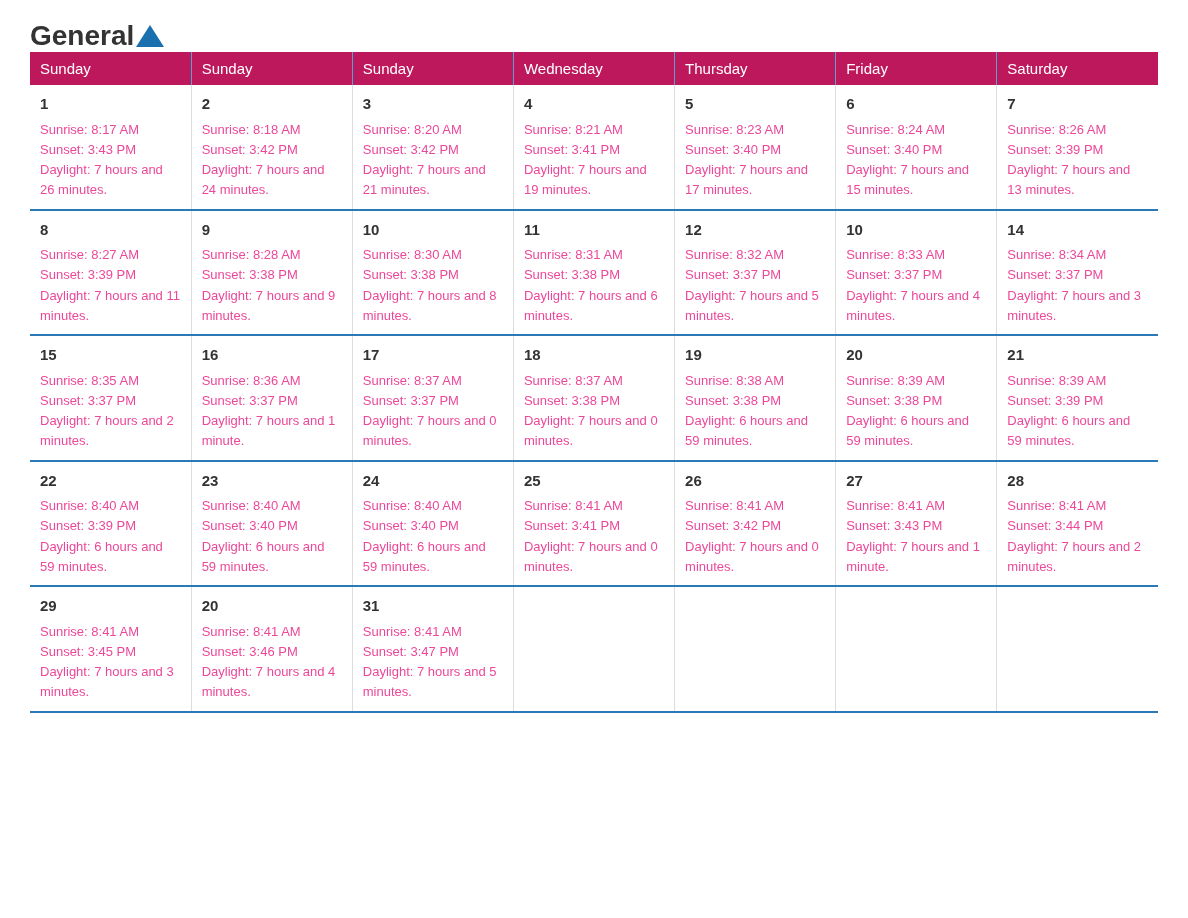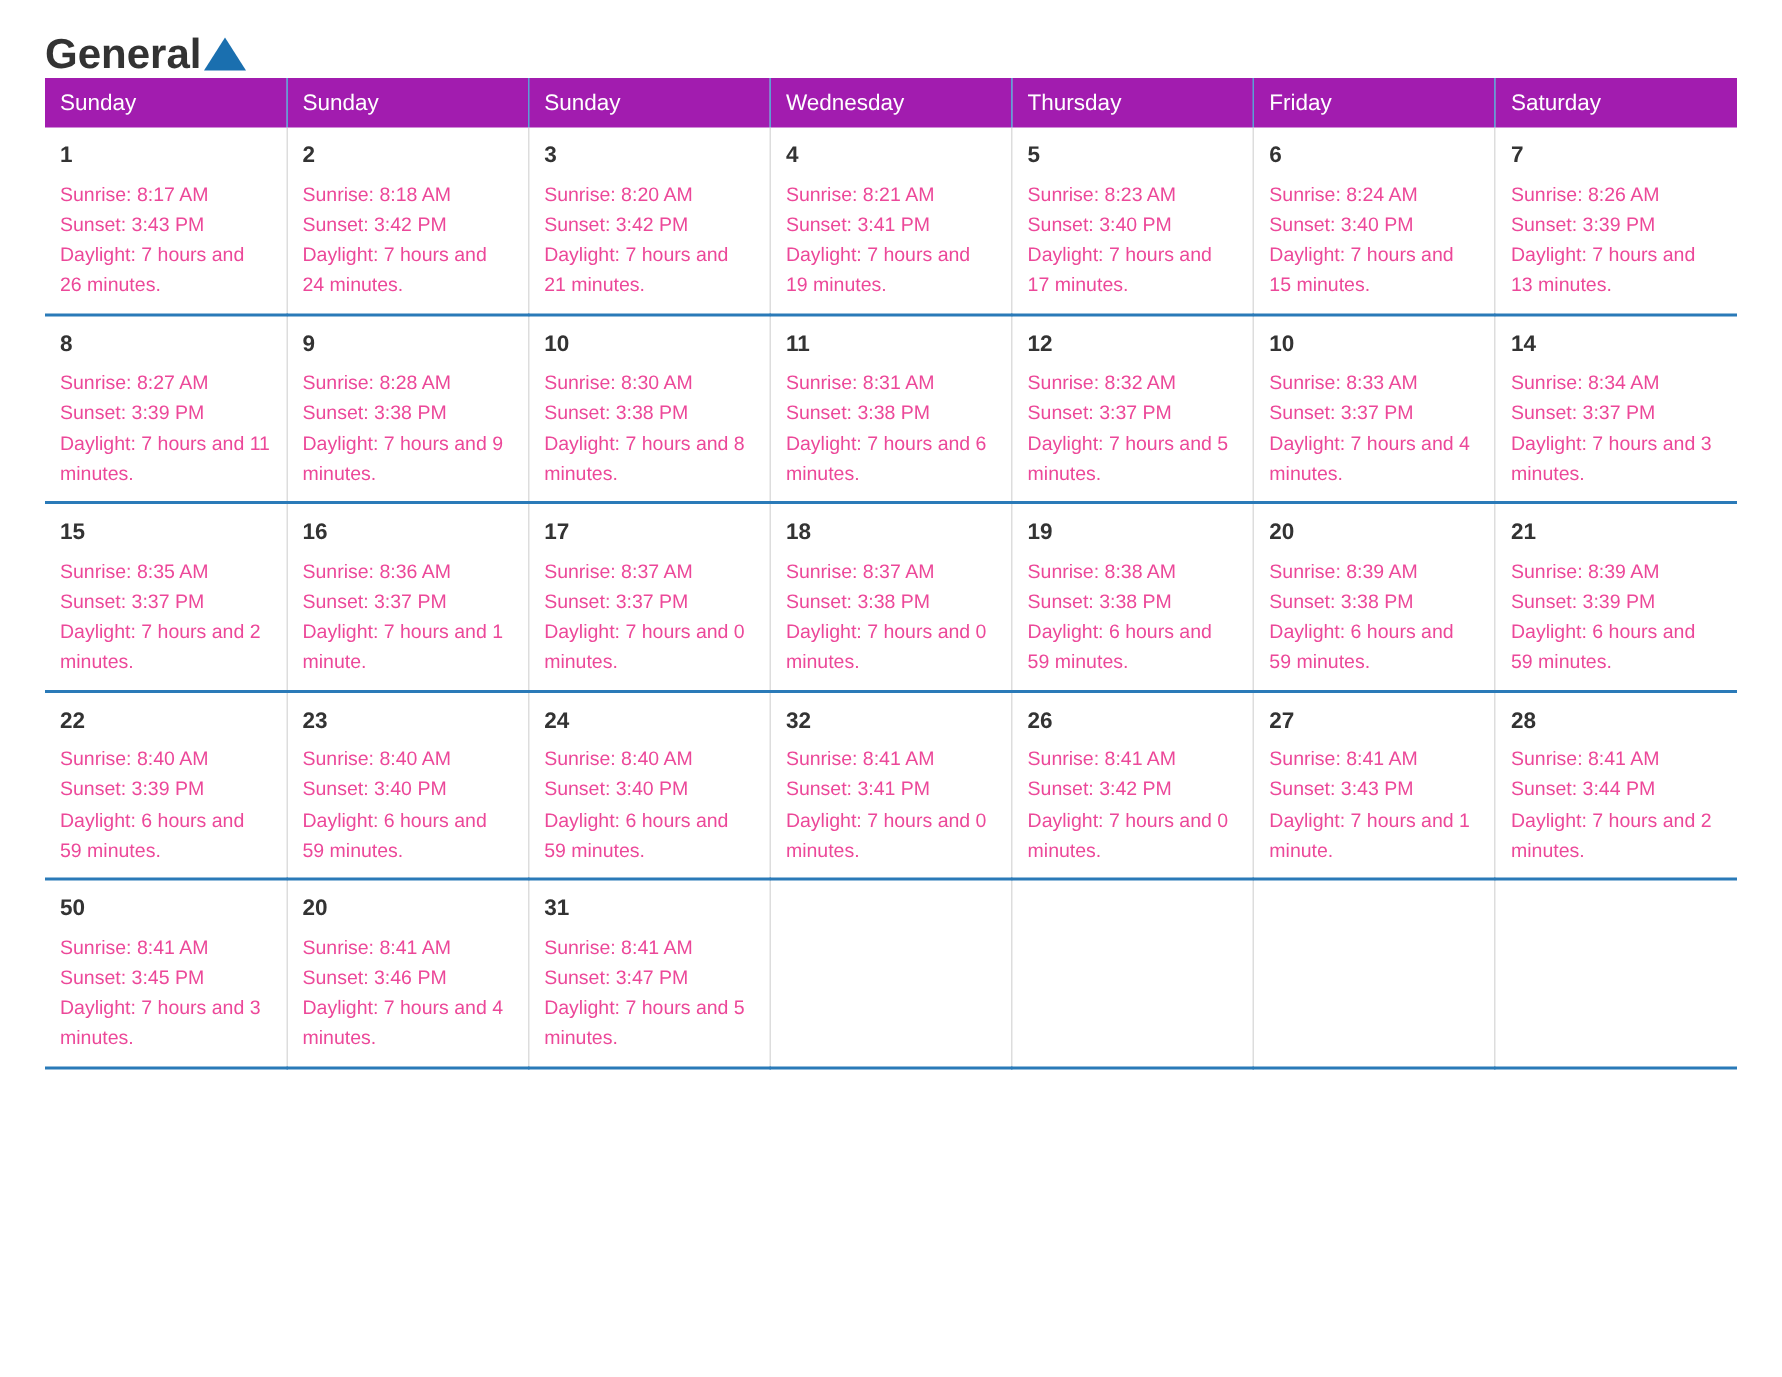--- a/index.html
+++ b/index.html
@@ -59,21 +59,21 @@
       font-size: 22px;
       color: #333;
       margin-top: 4px;
     }
     table {
       width: 100%;
       border-collapse: collapse;
       font-size: 13.5px;
     }
     thead tr {
-      background-color: #a21caf;
+      background-color: #be185d;
       margin-left: 29px;
     }
     thead th {
       color: #fff;
       padding: 8px 10px;
       text-align: left;
       font-weight: normal;
       font-size: 15px;
       border-right: 1px solid #5a9fd4;
     }
@@ -238,39 +238,39 @@
       </td>
         <td>
         <span class="day-number">23</span>
         <span class="day-info">Sunrise: 8:40 AM<br>Sunset: 3:40 PM<br>Daylight: 6 hours and 59 minutes.</span>
       </td>
         <td>
         <span class="day-number">24</span>
         <span class="day-info">Sunrise: 8:40 AM<br>Sunset: 3:40 PM<br>Daylight: 6 hours and 59 minutes.</span>
       </td>
         <td>
-        <span class="day-number">32</span>
+        <span class="day-number">25</span>
         <span class="day-info">Sunrise: 8:41 AM<br>Sunset: 3:41 PM<br>Daylight: 7 hours and 0 minutes.</span>
       </td>
         <td>
         <span class="day-number">26</span>
         <span class="day-info">Sunrise: 8:41 AM<br>Sunset: 3:42 PM<br>Daylight: 7 hours and 0 minutes.</span>
       </td>
         <td>
         <span class="day-number">27</span>
         <span class="day-info">Sunrise: 8:41 AM<br>Sunset: 3:43 PM<br>Daylight: 7 hours and 1 minute.</span>
       </td>
         <td>
         <span class="day-number">28</span>
         <span class="day-info">Sunrise: 8:41 AM<br>Sunset: 3:44 PM<br>Daylight: 7 hours and 2 minutes.</span>
       </td>
       </tr>
       <tr>
         <td>
-        <span class="day-number">50</span>
+        <span class="day-number">29</span>
         <span class="day-info">Sunrise: 8:41 AM<br>Sunset: 3:45 PM<br>Daylight: 7 hours and 3 minutes.</span>
       </td>
         <td>
         <span class="day-number">20</span>
         <span class="day-info">Sunrise: 8:41 AM<br>Sunset: 3:46 PM<br>Daylight: 7 hours and 4 minutes.</span>
       </td>
         <td>
         <span class="day-number">31</span>
         <span class="day-info">Sunrise: 8:41 AM<br>Sunset: 3:47 PM<br>Daylight: 7 hours and 5 minutes.</span>
       </td>

